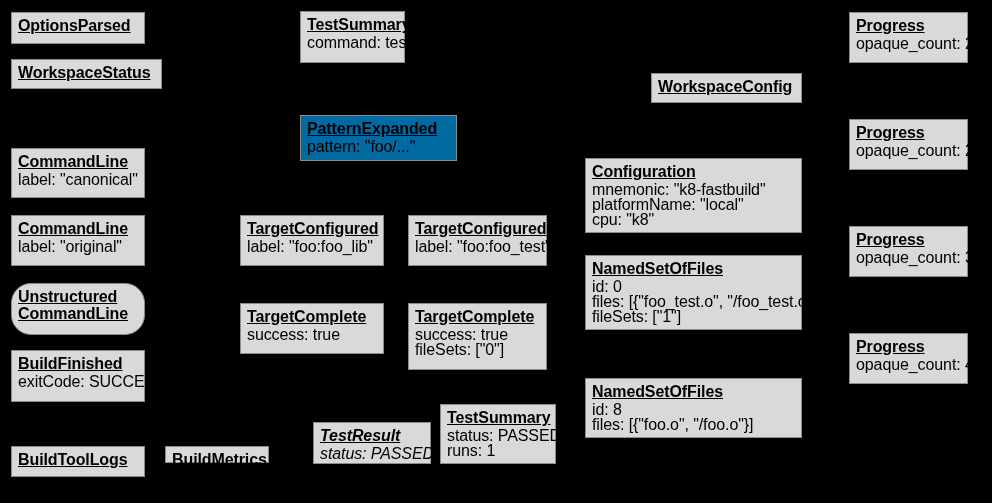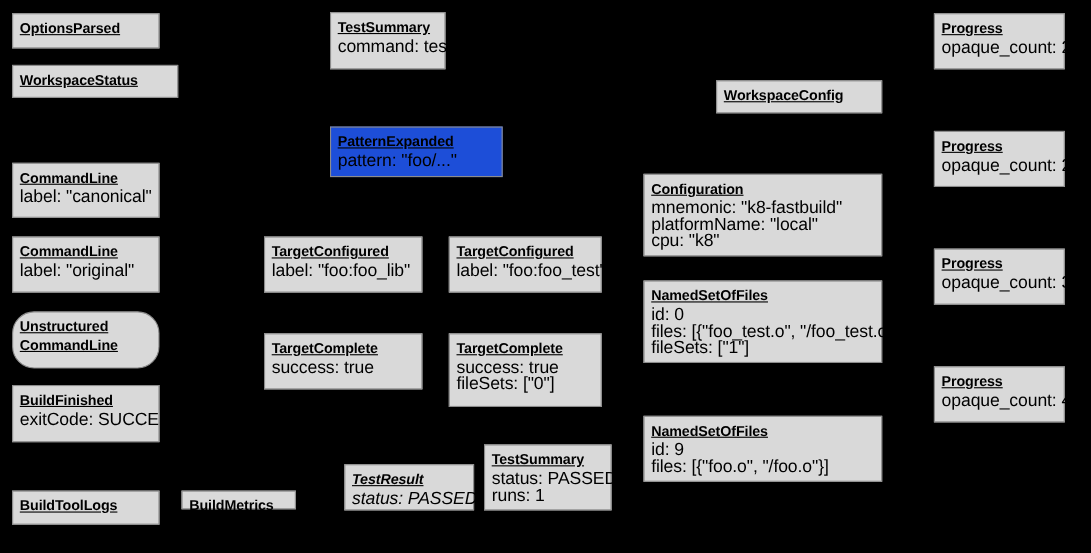--- a/index.html
+++ b/index.html
@@ -19,21 +19,21 @@
   .node {
     position: absolute;
     box-sizing: border-box;
     background: #d9d9d9;
     border: 1px solid #8c8c8c;
     padding: 4px 6px 5px 6px;
     color: #000000;
   }
   .node-title {
     display: inline-block;
-    font-size: 13px;
+    font-size: 16px;
     font-weight: bold;
     text-decoration: underline;
     line-height: 17px;
     white-space: nowrap;
     letter-spacing: -0.1px;
   }
   .node-title.wrap {
     white-space: normal;
   }
   .node-fields {
@@ -82,21 +82,21 @@
     </div>
     <div class="node" style="left: 165px; top: 446px; width: 104px; height: 17px; background: rgb(217, 217, 217); border-color: rgb(140, 140, 140); color: rgb(0, 0, 0);">
       <div><span class="node-title">BuildMetrics</span></div>
     </div>
     <div class="node" style="left: 300px; top: 11px; width: 105px; height: 52px; background: rgb(217, 217, 217); border-color: rgb(140, 140, 140); color: rgb(0, 0, 0);">
       <div><span class="node-title">TestSummary</span></div>
       <div class="node-fields">
         <div class="node-field">command: test</div>
       </div>
     </div>
-    <div class="node" style="left: 300px; top: 115px; width: 157px; height: 46px; background: #1d4ed8; border-color: rgb(140, 140, 140); color: rgb(0, 0, 0);">
+    <div class="node" style="left: 300px; top: 115px; width: 157px; height: 46px; background: #0369a1; border-color: rgb(140, 140, 140); color: rgb(0, 0, 0);">
       <div><span class="node-title">PatternExpanded</span></div>
       <div class="node-fields">
         <div class="node-field">pattern: "foo/..."</div>
       </div>
     </div>
     <div class="node" style="left: 240px; top: 215px; width: 144px; height: 51px; background: rgb(217, 217, 217); border-color: rgb(140, 140, 140); color: rgb(0, 0, 0);">
       <div><span class="node-title">TargetConfigured</span></div>
       <div class="node-fields">
         <div class="node-field">label: "foo:foo_lib"</div>
       </div>
@@ -148,21 +148,21 @@
       <div><span class="node-title">NamedSetOfFiles</span></div>
       <div class="node-fields">
         <div class="node-field">id: 0</div>
         <div class="node-field">files: [{"foo_test.o", "/foo_test.o"}]</div>
         <div class="node-field">fileSets: ["1"]</div>
       </div>
     </div>
     <div class="node" style="left: 585px; top: 378px; width: 217px; height: 60px; background: rgb(217, 217, 217); border-color: rgb(140, 140, 140); color: rgb(0, 0, 0);">
       <div><span class="node-title">NamedSetOfFiles</span></div>
       <div class="node-fields">
-        <div class="node-field">id: 9</div>
+        <div class="node-field">id: 8</div>
         <div class="node-field">files: [{"foo.o", "/foo.o"}]</div>
       </div>
     </div>
     <div class="node" style="left: 849px; top: 12px; width: 119px; height: 51px; background: rgb(217, 217, 217); border-color: rgb(140, 140, 140); color: rgb(0, 0, 0);">
       <div><span class="node-title">Progress</span></div>
       <div class="node-fields">
         <div class="node-field">opaque_count: 2</div>
       </div>
     </div>
     <div class="node" style="left: 849px; top: 119px; width: 119px; height: 51px; background: rgb(217, 217, 217); border-color: rgb(140, 140, 140); color: rgb(0, 0, 0);">

